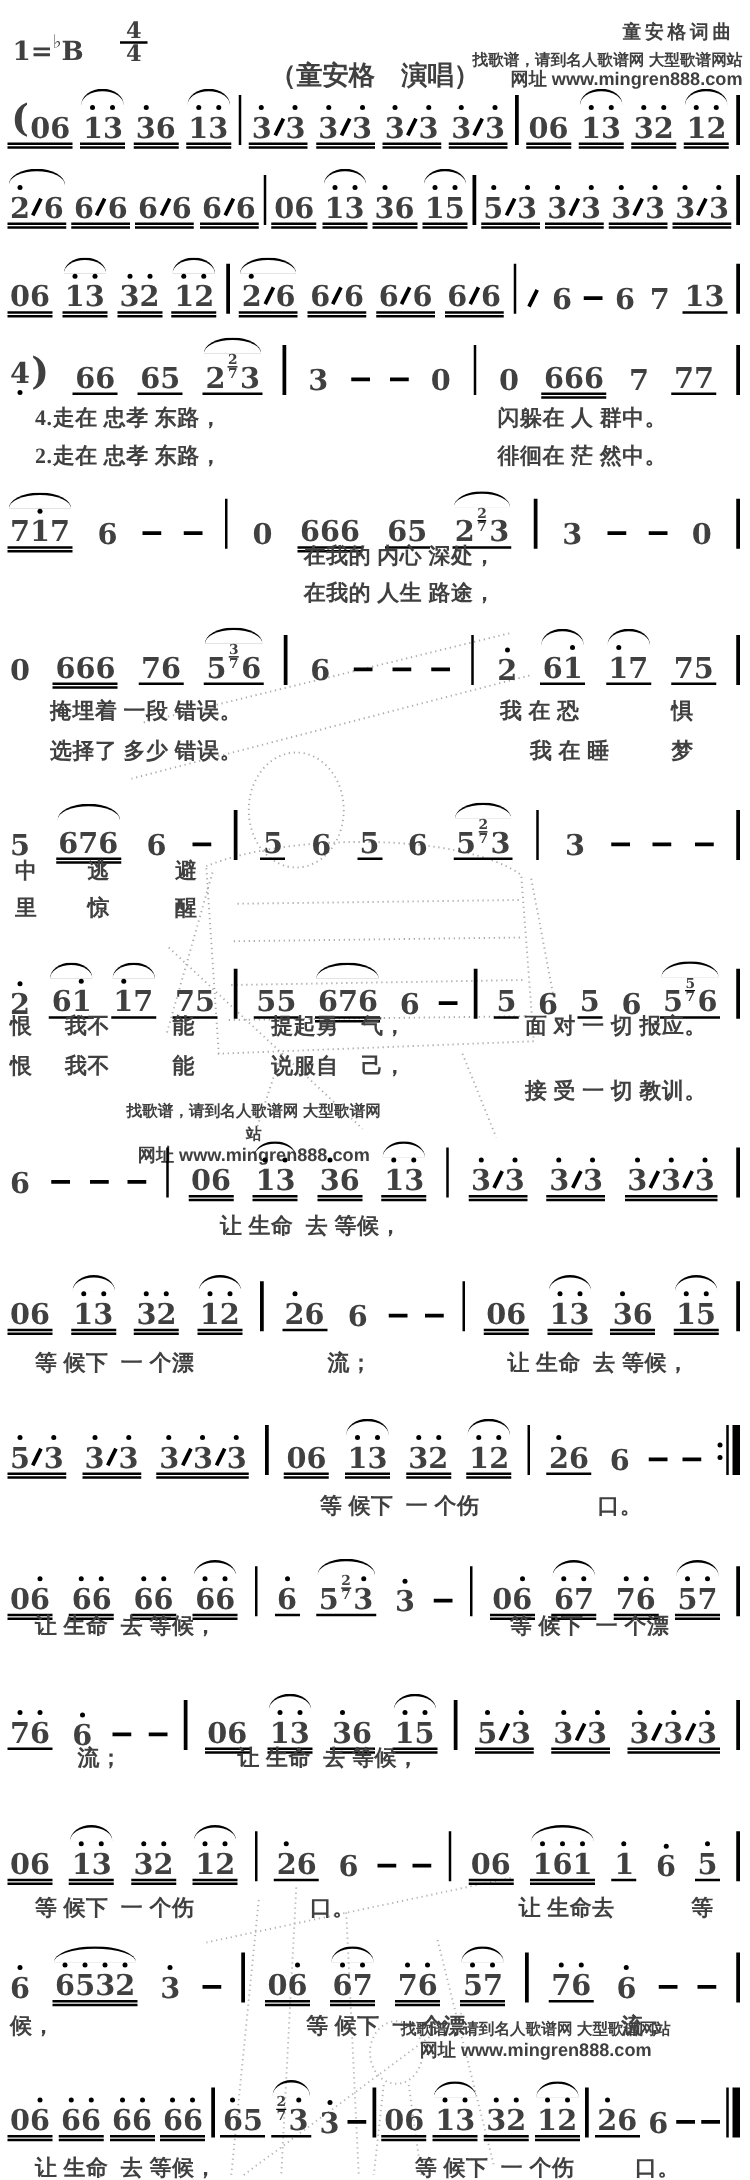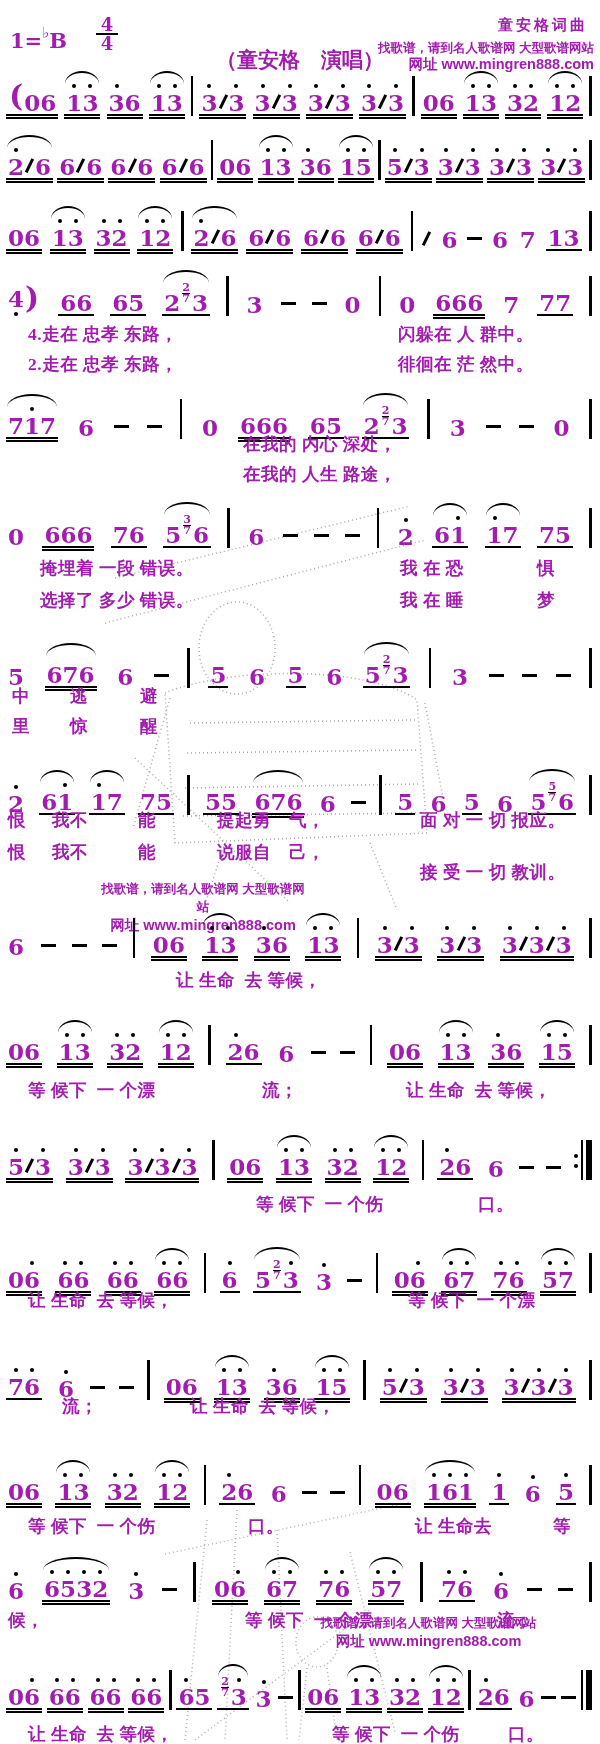--- a/index.html
+++ b/index.html
@@ -1,16 +1,16 @@
 <!DOCTYPE html>
 <html><head>
 <meta charset="utf-8">
 <style>
   html,body{margin:0;padding:0;background:#fff;}
-  #sheet{position:relative;width:600px;height:1744px;background:#fff;color:#a21caf;
+  #sheet{position:relative;width:600px;height:1744px;background:#fff;color:#404040;
          font-family:"Liberation Sans",sans-serif;overflow:hidden;}
 
   
   .keysig{position:absolute;left:10px;top:26px;font-family:"DejaVu Serif",serif;
           font-weight:700;font-size:21px;z-index:3;}
   .keysig sup{font-size:15px;position:relative;top:-2px;}
   .timesig{position:absolute;left:96px;top:16px;width:22px;text-align:center;z-index:3;
            font-family:"DejaVu Serif",serif;font-weight:700;font-size:18px;line-height:17px;}
   .timesig .td{border-top:2.5px solid #000;display:block;}
   .timesig .tn{display:block;}
@@ -2270,21 +2270,21 @@
       <div class="lyrics-row" style="top: 462px;">
         <span class="lyric-seg" style="left: 243px;">在我的 人生 路途，</span>
       </div>
       <div class="lyrics-row" style="top: 556px;">
         <span class="lyric-seg" style="left: 40px;">掩埋着 一段 错误。</span>
         <span class="lyric-seg" style="left: 400px;">我 在 恐</span>
         <span class="lyric-seg" style="left: 537px;">惧</span>
       </div>
       <div class="lyrics-row" style="top: 588px;">
         <span class="lyric-seg" style="left: 40px;">选择了 多少 错误。</span>
-        <span class="lyric-seg" style="left: 400px;">我 在 睡</span>
+        <span class="lyric-seg" style="left: 424px;">我 在 睡</span>
         <span class="lyric-seg" style="left: 537px;">梦</span>
       </div>
       <div class="lyrics-row" style="top: 684px;">
         <span class="lyric-seg" style="left: 12px;">中</span>
         <span class="lyric-seg" style="left: 70px;">逃</span>
         <span class="lyric-seg" style="left: 140px;">避</span>
       </div>
       <div class="lyrics-row" style="top: 714px;">
         <span class="lyric-seg" style="left: 12px;">里</span>
         <span class="lyric-seg" style="left: 70px;">惊</span>

